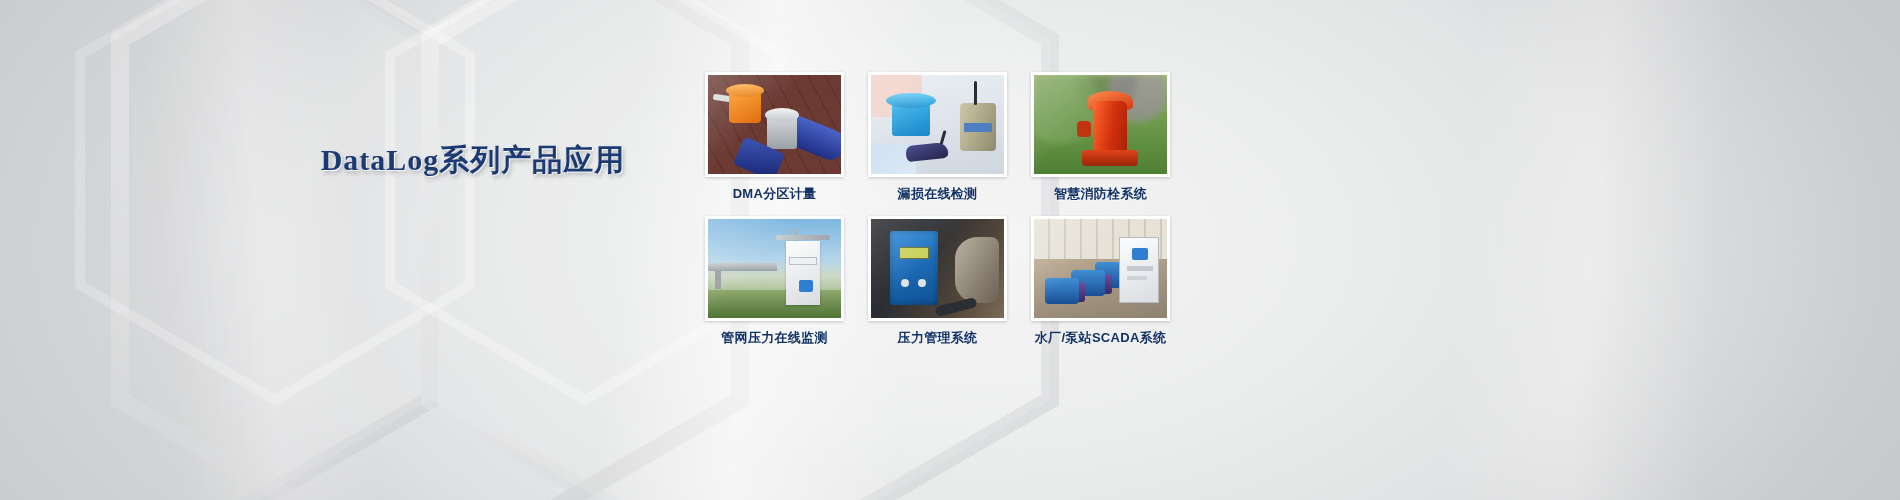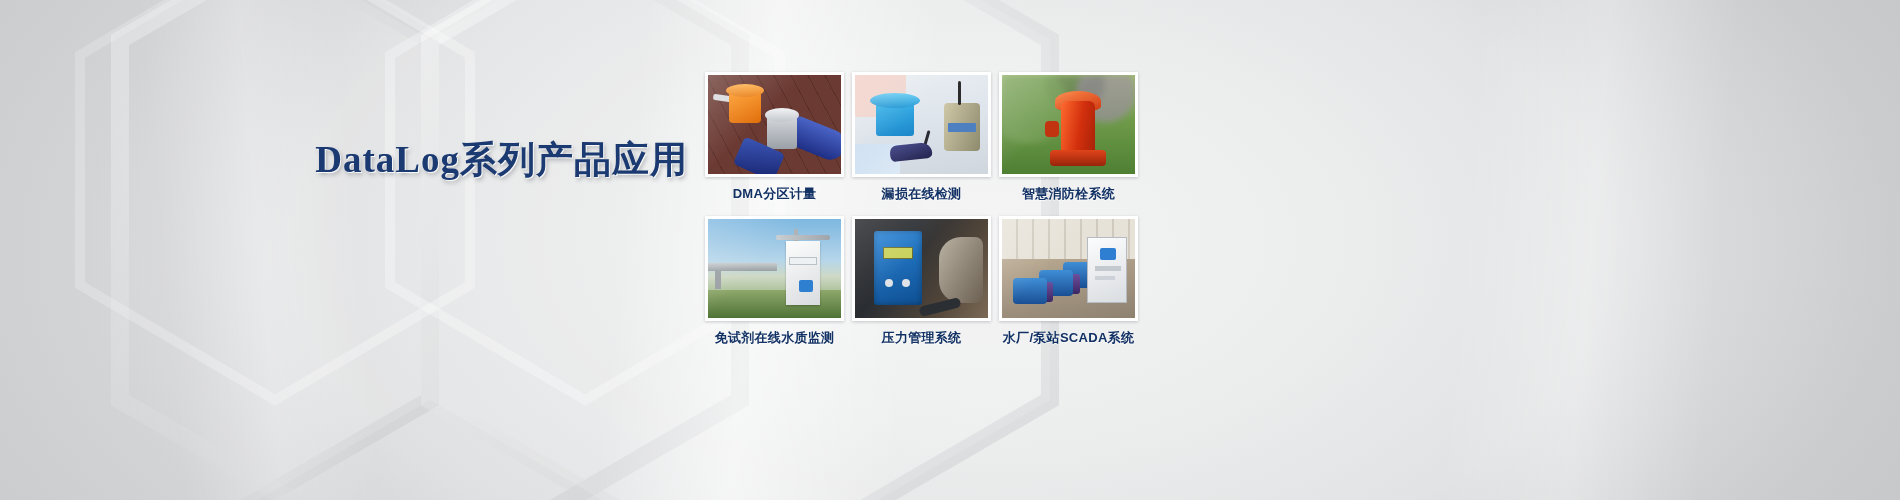--- a/index.html
+++ b/index.html
@@ -70,43 +70,42 @@
     color: #1b3a72;
     font-family: "Liberation Serif", "DejaVu Serif", serif;
     font-weight: bold;
     letter-spacing: 1px;
     white-space: nowrap;
     text-shadow:
       1px 1px 0 rgba(255,255,255,0.85),
       2px 3px 4px rgba(90,95,105,0.40);
   }
   .headline-line-1 {
-    font-size: 37px;
+    font-size: 30px;
     line-height: 40px;
-    text-align: right;
   }
   .headline-line-2 {
     font-size: 33px;
     line-height: 44px;
     margin-top: 23px;
     font-family: "Liberation Sans", "DejaVu Sans", sans-serif;
     letter-spacing: 2px;
   }
 
   
   #grid {
     position: absolute;
     left: 705px;
     top: 72px;
     width: 580px;
     z-index: 4;
   }
   .grid-row {
     display: flex;
-    gap: 8px;
+    gap: 24px;
     margin-bottom: 14px;
   }
   .cell {
     width: 139px;
     display: flex;
     flex-direction: column;
     align-items: center;
   }
   .thumb {
     width: 139px;
@@ -588,21 +587,21 @@
             <div class="station-bridge"></div>
             <div class="station-road"></div>
             <div class="station-pole"></div>
             <div class="station-crossbar"></div>
             <div class="station-cabinet"></div>
             <div class="station-sign"></div>
             <div class="station-logo"></div>
             <div class="glare"></div>
           </div>
         </div>
-        <div class="caption">免试剂在线水质监测</div>
+        <div class="caption">管网压力在线监测</div>
       </div>
 
       <div class="cell">
         <div class="thumb">
           <div class="thumb-inner sc-panel">
             <div class="panel-pipes"></div>
             <div class="panel-box">
               <div class="panel-screen"></div>
               <div class="panel-knob-a"></div>
               <div class="panel-knob-b"></div>

